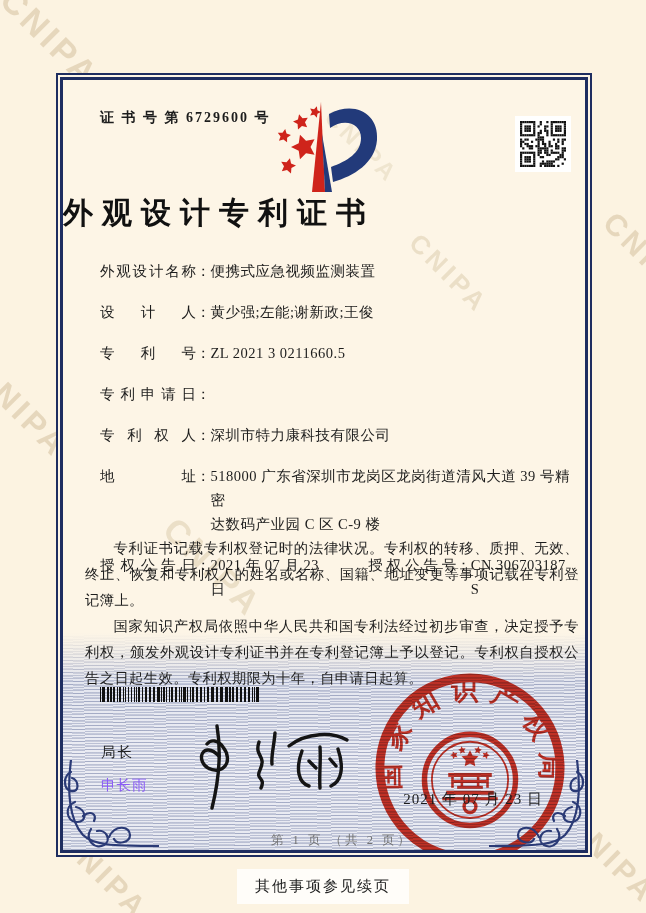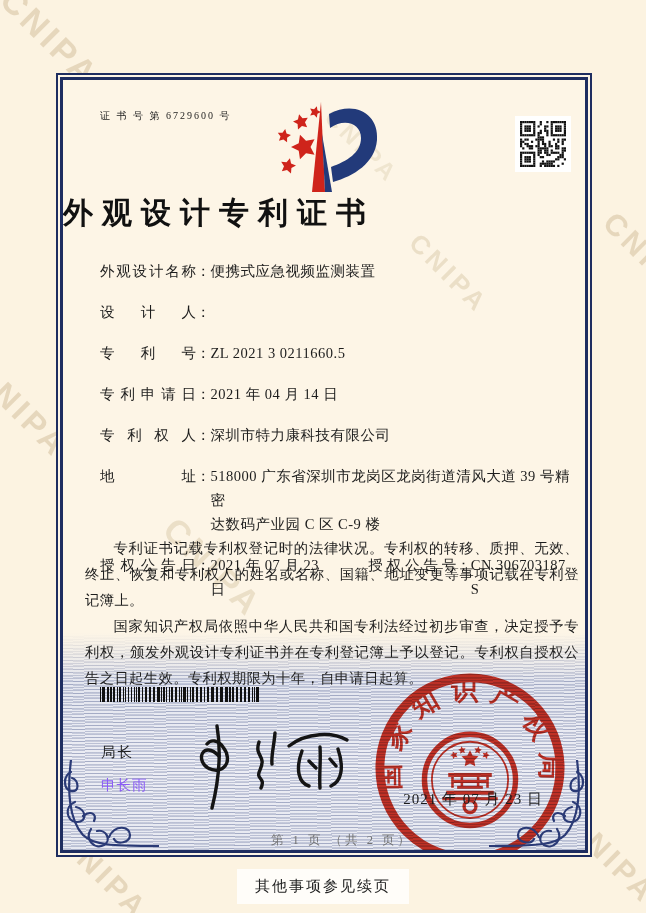--- a/index.html
+++ b/index.html
@@ -29,21 +29,21 @@
     background:
       repeating-linear-gradient(178.6deg, rgba(116,127,166,.40) 0 1px, transparent 1px 3px),
       repeating-linear-gradient(181.4deg, rgba(116,127,166,.30) 0 1px, transparent 1px 4px),
       linear-gradient(#dfe2ec,#ecedf4 60%,#e7e9f1);
   }
   .waves-fade{
     position:absolute;left:0;right:0;top:553px;height:48px;
     background:linear-gradient(#fdf5e6, rgba(253,245,230,0));
   }
   
-  .cert-no{position:absolute;left:37px;top:29px;font-size:10px;letter-spacing:2px;}
+  .cert-no{position:absolute;left:37px;top:29px;font-size:14px;letter-spacing:2px;font-weight:bold;}
   .logo{position:absolute;left:204px;top:20px;}
   .qr-box{position:absolute;left:452px;top:36px;width:56px;height:56px;background:#fff;
           display:flex;align-items:center;justify-content:center;}
   .title{
     position:absolute;left:0;top:113px;width:100%;text-align:left;
     font-size:30px;font-weight:bold;letter-spacing:9px;color:#111;
   }
   
   .fields{position:absolute;left:37px;top:179px;width:472px;font-size:14.5px;}
   .frow{display:flex;align-items:flex-start;margin-bottom:17px;line-height:24px;white-space:nowrap;}
@@ -347,30 +347,30 @@
 
       <div class="fields" id="fields">
           <div class="frow">
             <span class="flabel">外观设计名称</span>
             <span class="fcolon">：</span>
             <span class="fvalue">便携式应急视频监测装置</span>
           </div>
           <div class="frow">
             <span class="flabel">设计人</span>
             <span class="fcolon">：</span>
+            <span class="fvalue">黄少强;左能;谢新政;王俊</span>
           </div>
           <div class="frow">
             <span class="flabel">专利号</span>
             <span class="fcolon">：</span>
             <span class="fvalue">ZL 2021 3 0211660.5</span>
           </div>
           <div class="frow">
             <span class="flabel">专利申请日</span>
             <span class="fcolon">：</span>
-            <span class="fvalue">2021 年 04 月 14 日</span>
           </div>
           <div class="frow">
             <span class="flabel">专利权人</span>
             <span class="fcolon">：</span>
             <span class="fvalue">深圳市特力康科技有限公司</span>
           </div>
           <div class="frow">
             <span class="flabel">地址</span>
             <span class="fcolon">：</span>
             <span class="fvalue">518000 广东省深圳市龙岗区龙岗街道清风大道 39 号精密

